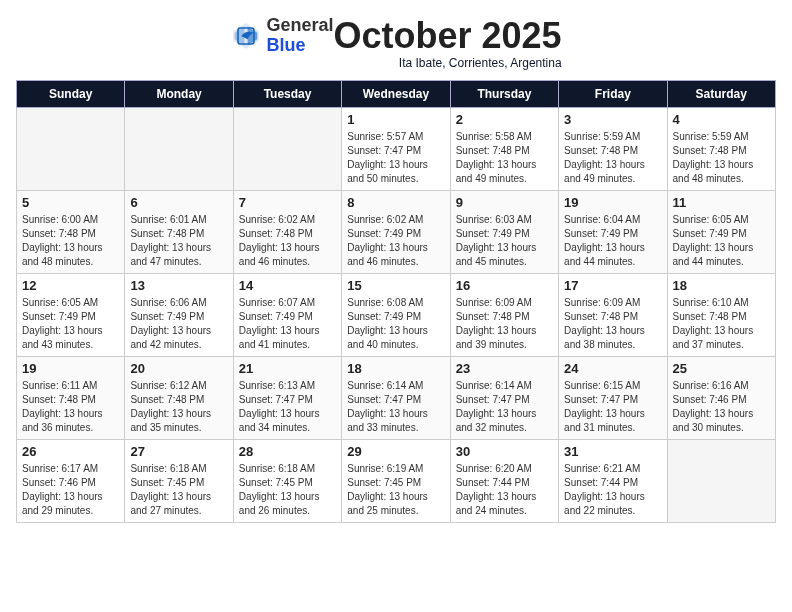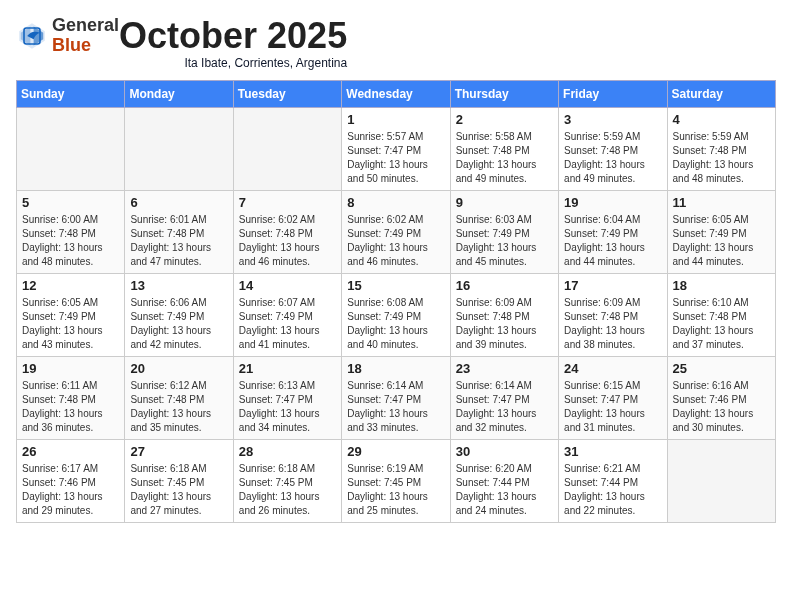--- a/index.html
+++ b/index.html
@@ -6,35 +6,35 @@
     body {
       font-family: Arial, sans-serif;
       background: #fff;
       width: 792px;
       min-height: 612px;
       padding: 16px;
     }
     .header {
       display: flex;
       align-items: flex-start;
-      justify-content: flex-start;
+      justify-content: center;
       margin-bottom: 10px;
     }
     .logo {
       display: flex;
       align-items: center;
       gap: 4px;
     }
     .logo-text {
       font-size: 18px;
       font-weight: bold;
       line-height: 1.1;
     }
     .logo-general { color: #333; }
-    .logo-blue { color: #c2410c; }
+    .logo-blue { color: #1d4ed8; }
     .logo-icon {
       width: 32px;
       height: 32px;
     }
     .title-block { text-align: right; }
     .calendar-title {
       font-size: 36px;
       font-weight: bold;
       color: #222;
       line-height: 1.1;
@@ -42,24 +42,24 @@
     .calendar-subtitle {
       font-size: 12px;
       color: #0f172a;
     }
     .calendar {
       width: 100%;
       border-collapse: collapse;
       font-size: 11px;
     }
     .calendar th {
-      background: #3b82f6;
+      background: #0f172a;
       color: #fff;
       padding: 6px 4px;
-      text-align: left;
+      text-align: center;
       font-size: 12px;
       font-weight: bold;
       border: 1px solid #aac;
     }
     .calendar td {
       border: 1px solid #ccc;
       padding: 4px 5px;
       vertical-align: top;
       width: 108px;
       min-height: 80px;

